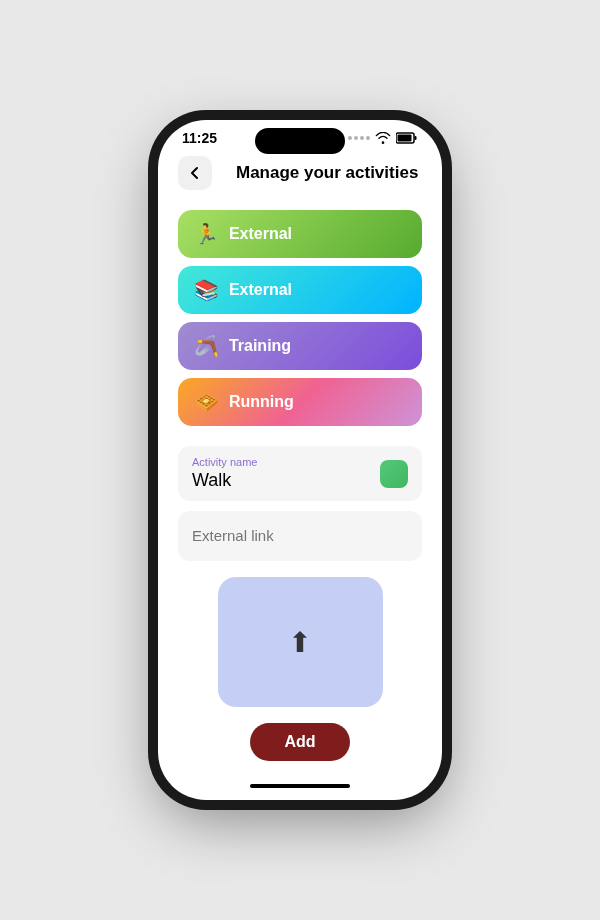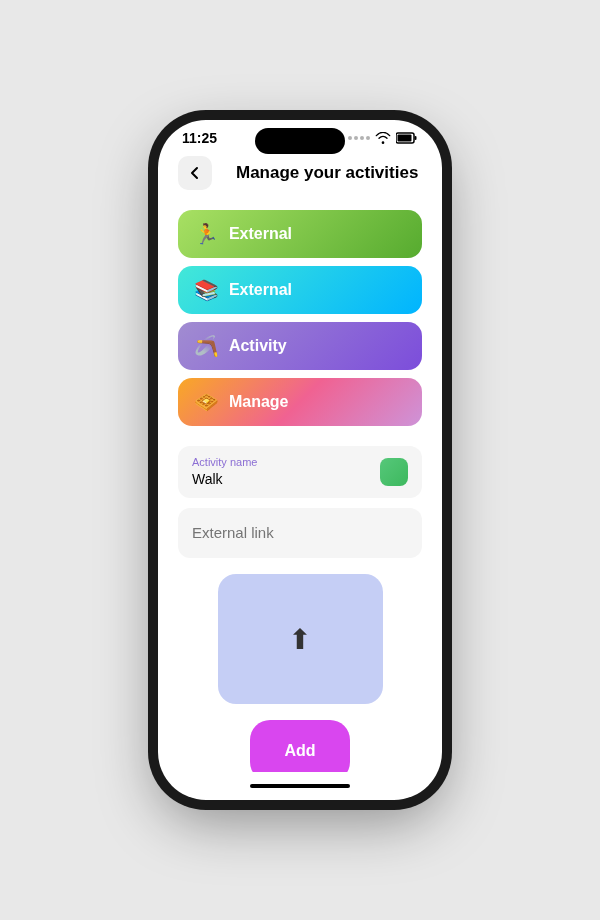--- a/index.html
+++ b/index.html
@@ -158,21 +158,21 @@
     }
 
     .input-label {
       font-size: 11px;
       color: #8c6fd4;
       font-weight: 500;
       margin-bottom: 2px;
     }
 
     .input-field {
-      font-size: 14px;
+      font-size: 18px;
       color: #000;
       background: transparent;
       border: none;
       outline: none;
       width: 100%;
     }
 
     .color-swatch {
       width: 28px;
       height: 28px;
@@ -211,25 +211,25 @@
 
     .upload-icon {
       font-size: 28px;
       color: #333;
     }
 
     .add-btn {
       display: block;
       width: 100px;
       margin: 0 auto;
-      background: #d946ef;
+      background: #7f1d1d;
       color: #fff;
       border: none;
       border-radius: 20px;
-      padding: 22px 0;
+      padding: 10px 0;
       font-size: 16px;
       font-weight: 600;
       cursor: pointer;
       text-align: center;
     }
 
     .home-indicator {
       height: 28px;
       display: flex;
       align-items: center;
@@ -302,26 +302,26 @@
         <span class="activity-label">External</span>
       </div>
 
       <div class="activity-item activity-studying">
         <span class="activity-emoji">📚</span>
         <span class="activity-label">External</span>
       </div>
 
       <div class="activity-item activity-training">
         <span class="activity-emoji">🪃</span>
-        <span class="activity-label">Activity</span>
+        <span class="activity-label">Training</span>
       </div>
 
       <div class="activity-item activity-eating">
         <span class="activity-emoji">🧇</span>
-        <span class="activity-label">Manage</span>
+        <span class="activity-label">Running</span>
       </div>
 
     </div>
 
     <div class="form-section">
 
       <div class="input-wrapper">
         <div class="input-field-container">
           <div class="input-label">Activity name</div>
           <input class="input-field" type="text" value="Walk" style="">

